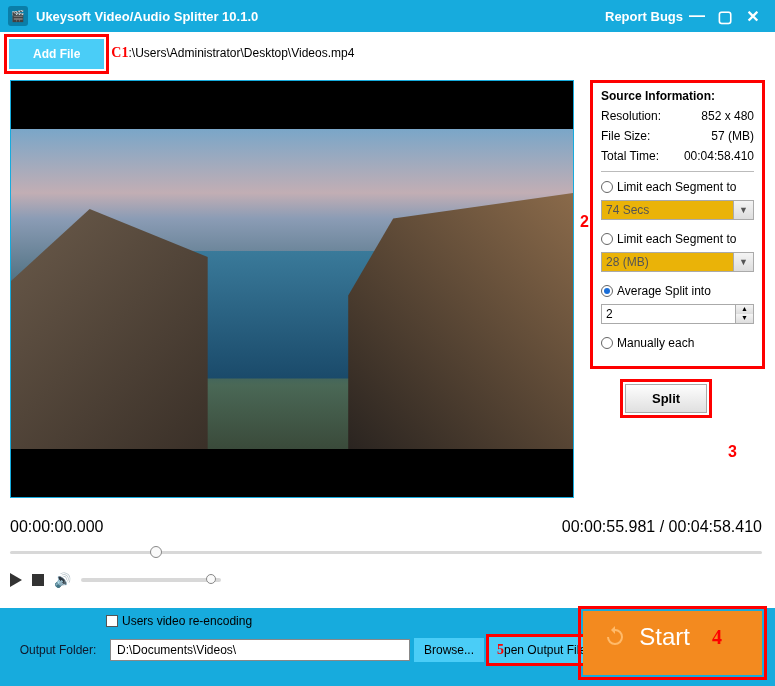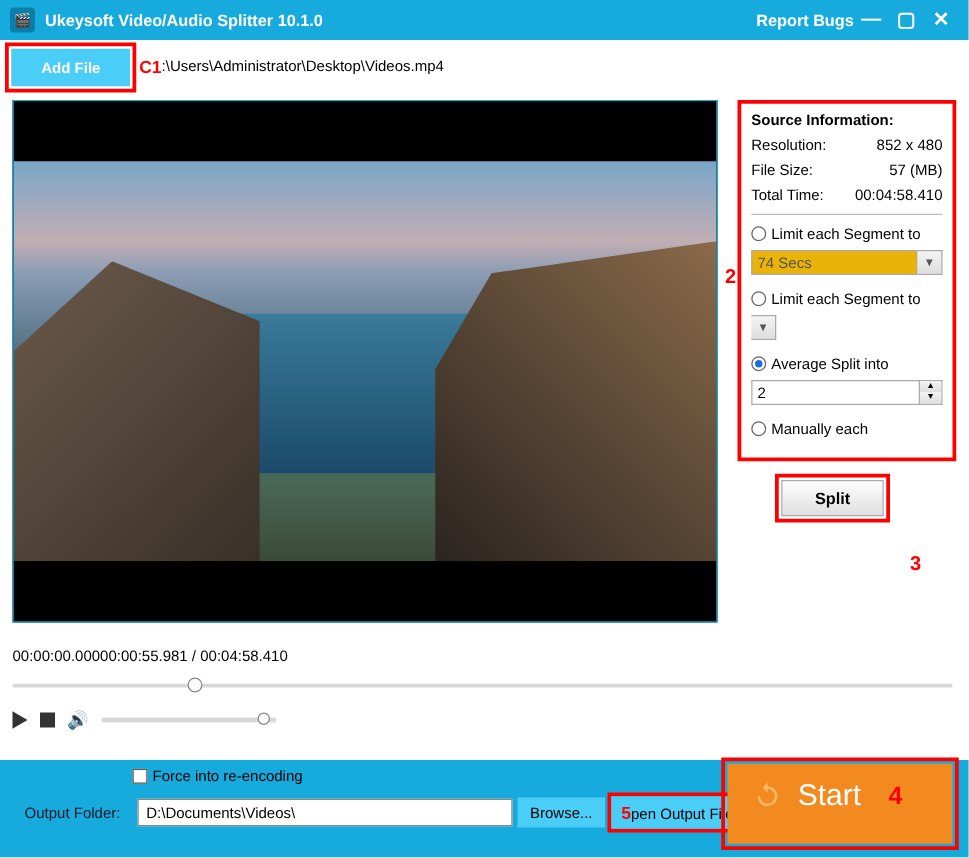--- a/index.html
+++ b/index.html
@@ -6,32 +6,32 @@
 body { width: 775px; height: 686px; background: #fff; position: relative; }
 .titlebar { background: #17abdd; height: 32px; display: flex; align-items: center; padding: 0 8px; color: #fff; font-size: 13px; font-weight: bold; }
 .titlebar .logo { width: 20px; height: 20px; background: #0a7ea8; border-radius: 3px; margin-right: 8px; display: flex; align-items: center; justify-content: center; font-size: 11px; }
 .titlebar .spacer { flex: 1; }
 .titlebar .report { cursor: pointer; }
 .titlebar .winbtn { width: 28px; text-align: center; font-size: 16px; cursor: pointer; }
 .top-row { display: flex; align-items: center; padding: 0; }
 .add-file-wrap { border: 3px solid #fe0000; padding: 2px; margin: 2px 0 0 4px; }
 .add-file { background: #4acdf7; color: #fff; font-size: 12px; font-weight: bold; padding: 8px 24px; display: inline-block; cursor: pointer; }
 .file-path { font-size: 12px; margin-left: 2px; display: flex; align-items: center; }
-.annot-num { color: #fe0000; font-weight: bold; font-size: 14px; }
+.annot-num { color: #fe0000; font-weight: bold; font-size: 14px; font-family: Liberation Serif, serif; }
 .main-area { display: flex; padding: 6px 10px 0 10px; }
 .video-col { flex: 1; }
 .video-box { border: 1px solid #17abdd; width: 564px; height: 418px; background: #000; position: relative; overflow: hidden; }
 .video-box .bar-top, .video-box .bar-bottom { position: absolute; left: 0; right: 0; height: 48px; background: #000; }
 .video-box .bar-top { top: 0; }
 .video-box .bar-bottom { bottom: 0; }
 .video-img { position: absolute; top: 48px; left: 0; right: 0; bottom: 48px; background: linear-gradient(to bottom, #7aa6c8 0%, #c2aeb4 20%, #8b9cb5 28%, #4a6d7d 50%, #1d5a7c 65%, #4a6856 80%, #3a4a3a 100%); }
 .mt1 { position: absolute; left: 0; top: 25%; width: 35%; height: 75%; background: linear-gradient(135deg, #6a5a4a 0%, #3a3028 100%); clip-path: polygon(0 30%, 40% 0, 100% 20%, 100% 100%, 0 100%); }
 .mt2 { position: absolute; right: 0; top: 20%; width: 40%; height: 80%; background: linear-gradient(225deg, #8a6a4a 0%, #2a2420 100%); clip-path: polygon(20% 10%, 100% 0, 100% 100%, 0 100%, 0 40%); }
 .fjord { position: absolute; left: 20%; top: 38%; width: 60%; height: 40%; background: linear-gradient(to bottom, #3a7a9a, #1a4a6a); clip-path: polygon(15% 0, 85% 0, 100% 100%, 0 100%); }
-.time-row { display: flex; justify-content: flex-start; font-size: 12px; margin-top: 8px; width: 752px; }
+.time-row { display: flex; justify-content: space-between; font-size: 16px; margin-top: 8px; width: 752px; }
 .slider-track { margin-top: 8px; height: 16px; width: 752px; position: relative; }
 .slider-line { position: absolute; top: 7px; left: 0; right: 0; height: 3px; background: #d8d8d8; border-radius: 2px; }
 .slider-thumb { position: absolute; top: 2px; width: 12px; height: 12px; border-radius: 50%; background: #fafafa; border: 1px solid #888; left: 140px; }
 .controls { display: flex; align-items: center; margin-top: 12px; gap: 10px; width: 564px; }
 .ctrl-icon { width: 16px; height: 16px; cursor: pointer; }
 .play-tri { width: 0; height: 0; border-left: 12px solid #333; border-top: 7px solid transparent; border-bottom: 7px solid transparent; }
 .stop-sq { width: 12px; height: 12px; background: #333; }
 .vol-icon { font-size: 14px; color: #333; }
 .vol-track { width: 140px; height: 4px; background: #d8d8d8; border-radius: 2px; position: relative; }
 .vol-thumb { position: absolute; top: -4px; left: 125px; width: 10px; height: 10px; border-radius: 50%; background: #fafafa; border: 1px solid #888; }
@@ -127,20 +127,21 @@
       <div class="combo">
           <input disabled="" value="74 Secs" style="">
           <div class="drop">▼</div>
         </div>
 
       <div class="radio-row">
           <span class="radio"></span>
           <span>Limit each Segment to</span>
         </div>
       <div class="combo">
+          <input disabled="" value="28 (MB)" style="">
           <div class="drop">▼</div>
         </div>
 
       <div class="radio-row">
           <span class="radio sel"></span>
           <span>Average Split into</span>
         </div>
       <div class="stepper">
           <input value="2" style="">
           <div class="arrows">
@@ -179,21 +180,21 @@
     <div class="vol-icon">🔊</div>
     <div class="vol-track">
         <div class="vol-thumb"></div>
       </div>
   </div>
 </div>
 
 <div class="bottom">
   <div class="force-row">
     <div class="chk"></div>
-    <span>Force into re-encoding</span>
+    <span>Users video re-encoding</span>
   </div>
   <div class="out-row">
     <div class="out-label">Output Folder:</div>
     <input class="out-input" value="D:\Documents\Videos\" style="">
     <button class="browse">Browse...</button>
     <div class="open-wrap">
       <button class="open-btn"><span class="annot-num">5</span><span>pen Output File</span></button>
     </div>
   </div>
   <div class="start-wrap">

